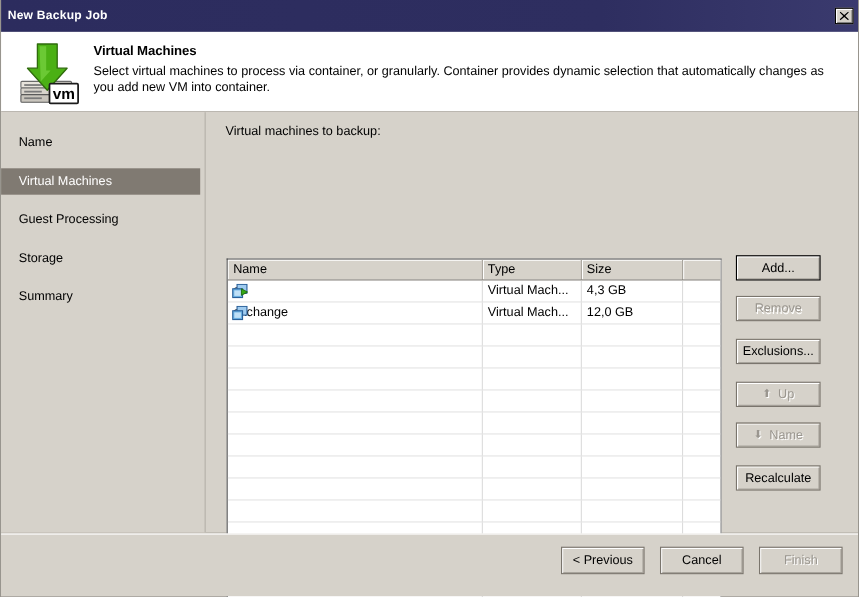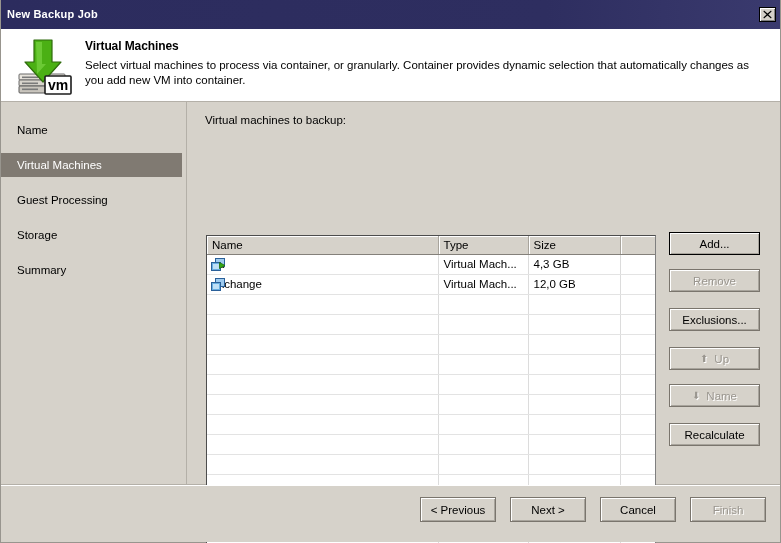--- a/index.html
+++ b/index.html
@@ -191,21 +191,21 @@
     width: 15px; height: 14px;
   }
 
   
   #btncol {
     position: absolute;
     left: 668px; top: 130px;
     width: 91px;
   }
   .btn {
-    width: 91px;
+    width: 77px;
     height: 23px;
     background: #d6d2ca;
     border: 1px solid #7a756d;
     box-shadow: inset 1px 1px 0 #ffffff, inset -1px -1px 0 #a8a49c;
     font-size: 11.5px;
     font-family: "Liberation Sans", sans-serif;
     color: #000;
     display: flex;
     align-items: center;
     justify-content: center;
@@ -489,23 +489,20 @@
     </div>
 
   </div>
 
   <div id="footer">
     <div id="footer-buttons">
       <div class="fbtn">
         <span>&lt; Previous</span>
       </div>
       <div class="fbtn">
-        <span>Next &gt;</span>
-      </div>
-      <div class="fbtn">
         <span>Cancel</span>
       </div>
       <div class="fbtn disabled">
         <span>Finish</span>
       </div>
     </div>
   </div>
 
 </div>
 

